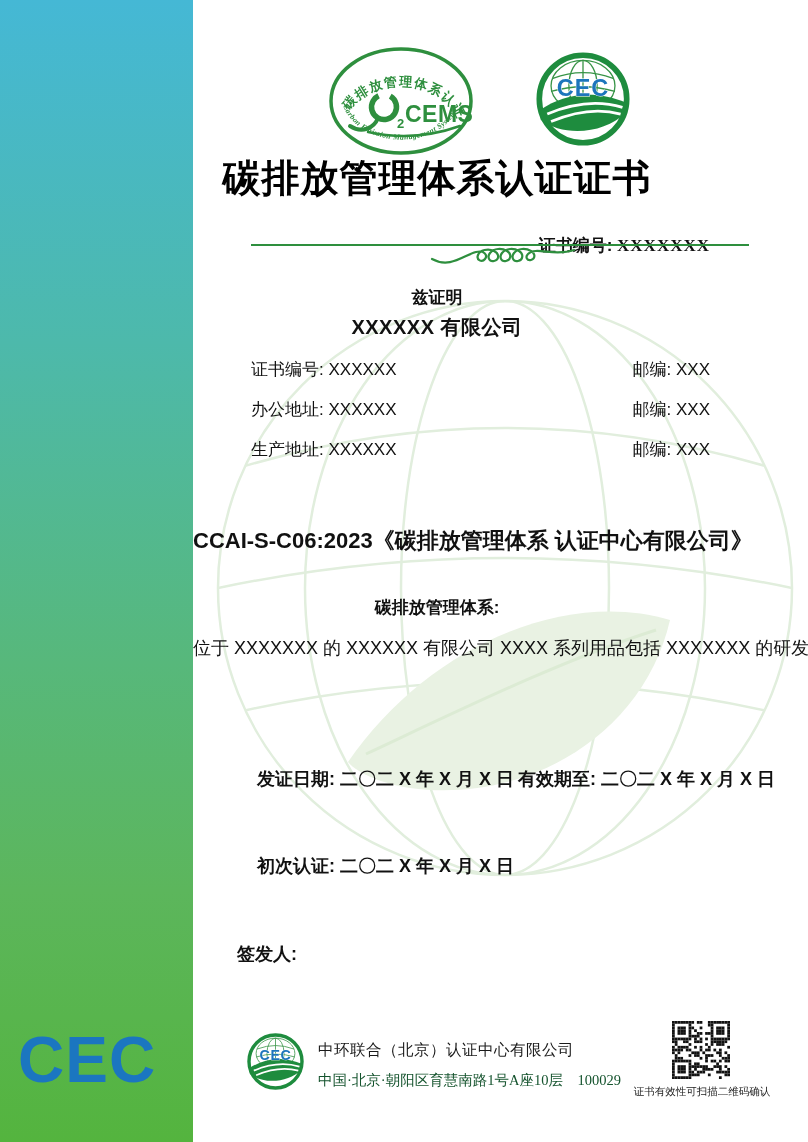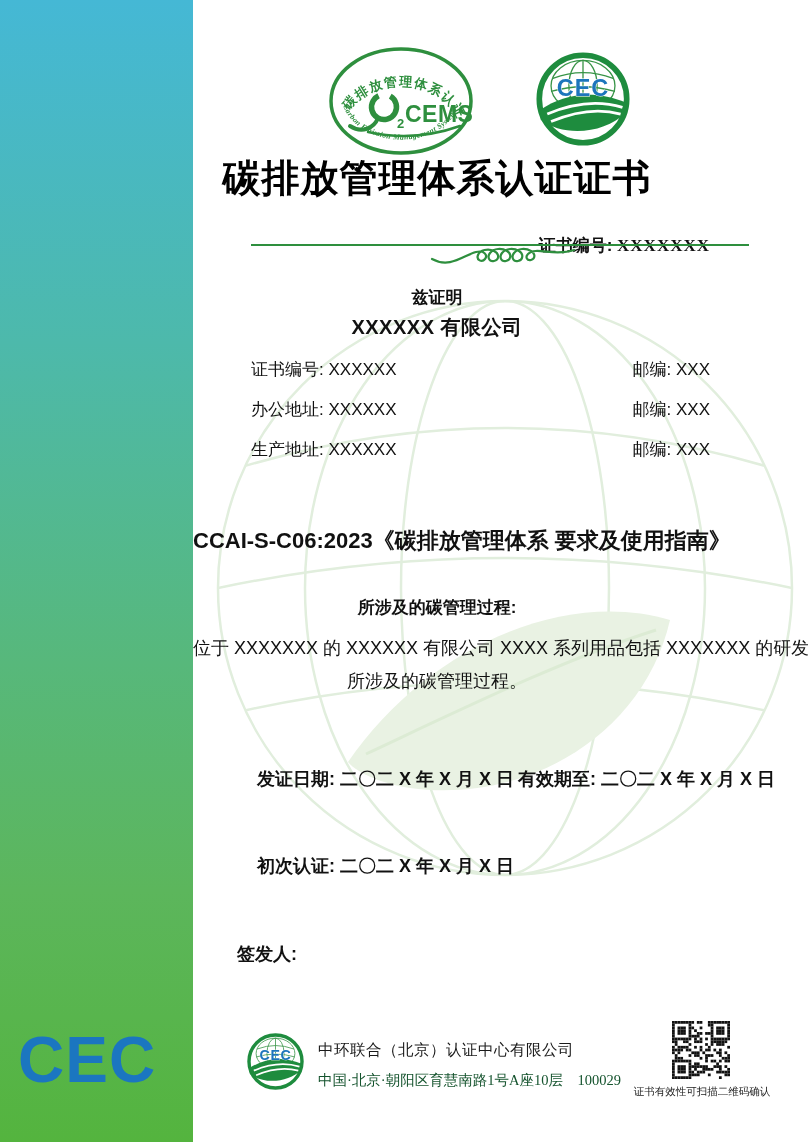--- a/index.html
+++ b/index.html
@@ -139,25 +139,24 @@
   </div>
   <div class="abs addr-row addr-b">
     <span><span>办公地址: </span><span>XXXXXX</span></span>
     <span><span>邮编: </span><span>XXX</span></span>
   </div>
   <div class="abs addr-row addr-c">
     <span><span>生产地址: </span><span>XXXXXX</span></span>
     <span><span>邮编: </span><span>XXX</span></span>
   </div>
 
-  <div class="abs center-block std-val">CCAI-S-C06:2023《碳排放管理体系 要求及使用指南》</div>
-
-  <div class="abs center-block scope-head">所涉及的碳管理过程:</div>
+  <div class="abs center-block std-val">CCAI-S-C06:2023《碳排放管理体系 认证中心有限公司》</div>
+
+  <div class="abs center-block scope-head">碳排放管理体系:</div>
   <div class="abs center-block scope-1">位于 XXXXXXX 的 XXXXXX 有限公司 XXXX 系列用品包括 XXXXXXX 的研发和生产</div>
-  <div class="abs center-block scope-2">所涉及的碳管理过程。</div>
 
   <div class="abs date-line issue">
     <span>发证日期: </span><span>二〇二 X 年 X 月 X 日</span>
   </div>
   <div class="abs date-line valid">
     <span>有效期至: </span><span>二〇二 X 年 X 月 X 日</span>
   </div>
   <div class="abs date-line initial">
     <span>初次认证: </span><span>二〇二 X 年 X 月 X 日</span>
   </div>

